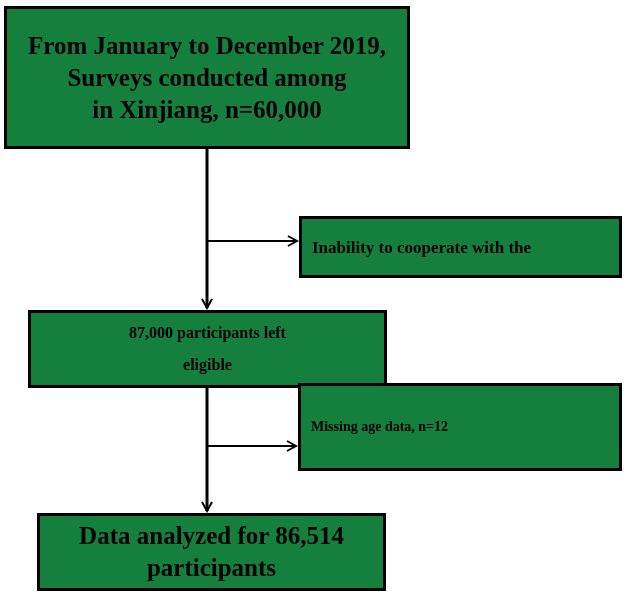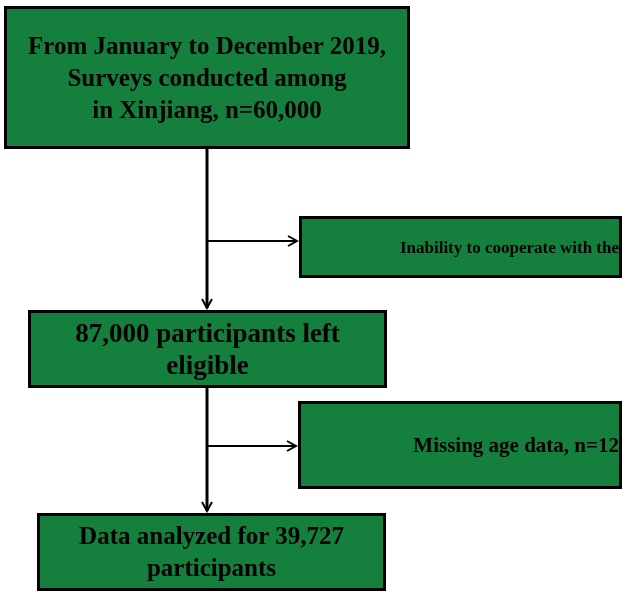--- a/index.html
+++ b/index.html
@@ -19,28 +19,28 @@
       position: absolute;
       box-sizing: border-box;
       border: 3px solid #000000;
       background: #15803d;
       display: flex;
       flex-direction: column;
       justify-content: center;
       font-weight: bold;
     }
     .box.center { align-items: center; text-align: center; }
-    .box.left { align-items: flex-end; text-align: left; padding-left: 10px; gap: 26px; }
+    .box.left { align-items: flex-start; text-align: left; padding-left: 10px; gap: 26px; }
     .line-text { display: block; white-space: nowrap; }
 
     #box-start { left: 4px; top: 6px; width: 406px; height: 143px; font-size: 25px; line-height: 32px; }
-    #box-eligible { left: 28px; top: 310px; width: 359px; height: 78px; font-size: 27px; line-height: 32px; }
+    #box-eligible { left: 28px; top: 310px; width: 359px; height: 78px; font-size: 16px; line-height: 32px; }
     #box-final { left: 37px; top: 513px; width: 349px; height: 78px; font-size: 25px; line-height: 32px; }
     #box-excl-1 { left: 299px; top: 216px; width: 323px; height: 62px; font-size: 17px; line-height: 23px; }
-    #box-excl-2 { left: 298px; top: 401px; width: 324px; height: 88px; font-size: 21px; line-height: 24px; }
+    #box-excl-2 { left: 298px; top: 383px; width: 324px; height: 88px; font-size: 14px; line-height: 24px; }
 
     svg.connectors {
       position: absolute;
       left: 0; top: 0;
       width: 630px; height: 595px;
       pointer-events: none;
     }
   </style>
 </head>
 <body>
@@ -74,15 +74,15 @@
 <div id="box-eligible" class="box center">
   <span class="line-text">87,000 participants left</span>
   <span class="line-text">eligible</span>
 </div>
 
 <div id="box-excl-2" class="box left">
   <span class="line-text" style="white-space: pre;">Missing age data, n=12</span>
 </div>
 
 <div id="box-final" class="box center">
-  <span class="line-text">Data analyzed for 39,727</span>
+  <span class="line-text">Data analyzed for 86,514</span>
   <span class="line-text">participants</span>
 </div>
 
 </body></html>

